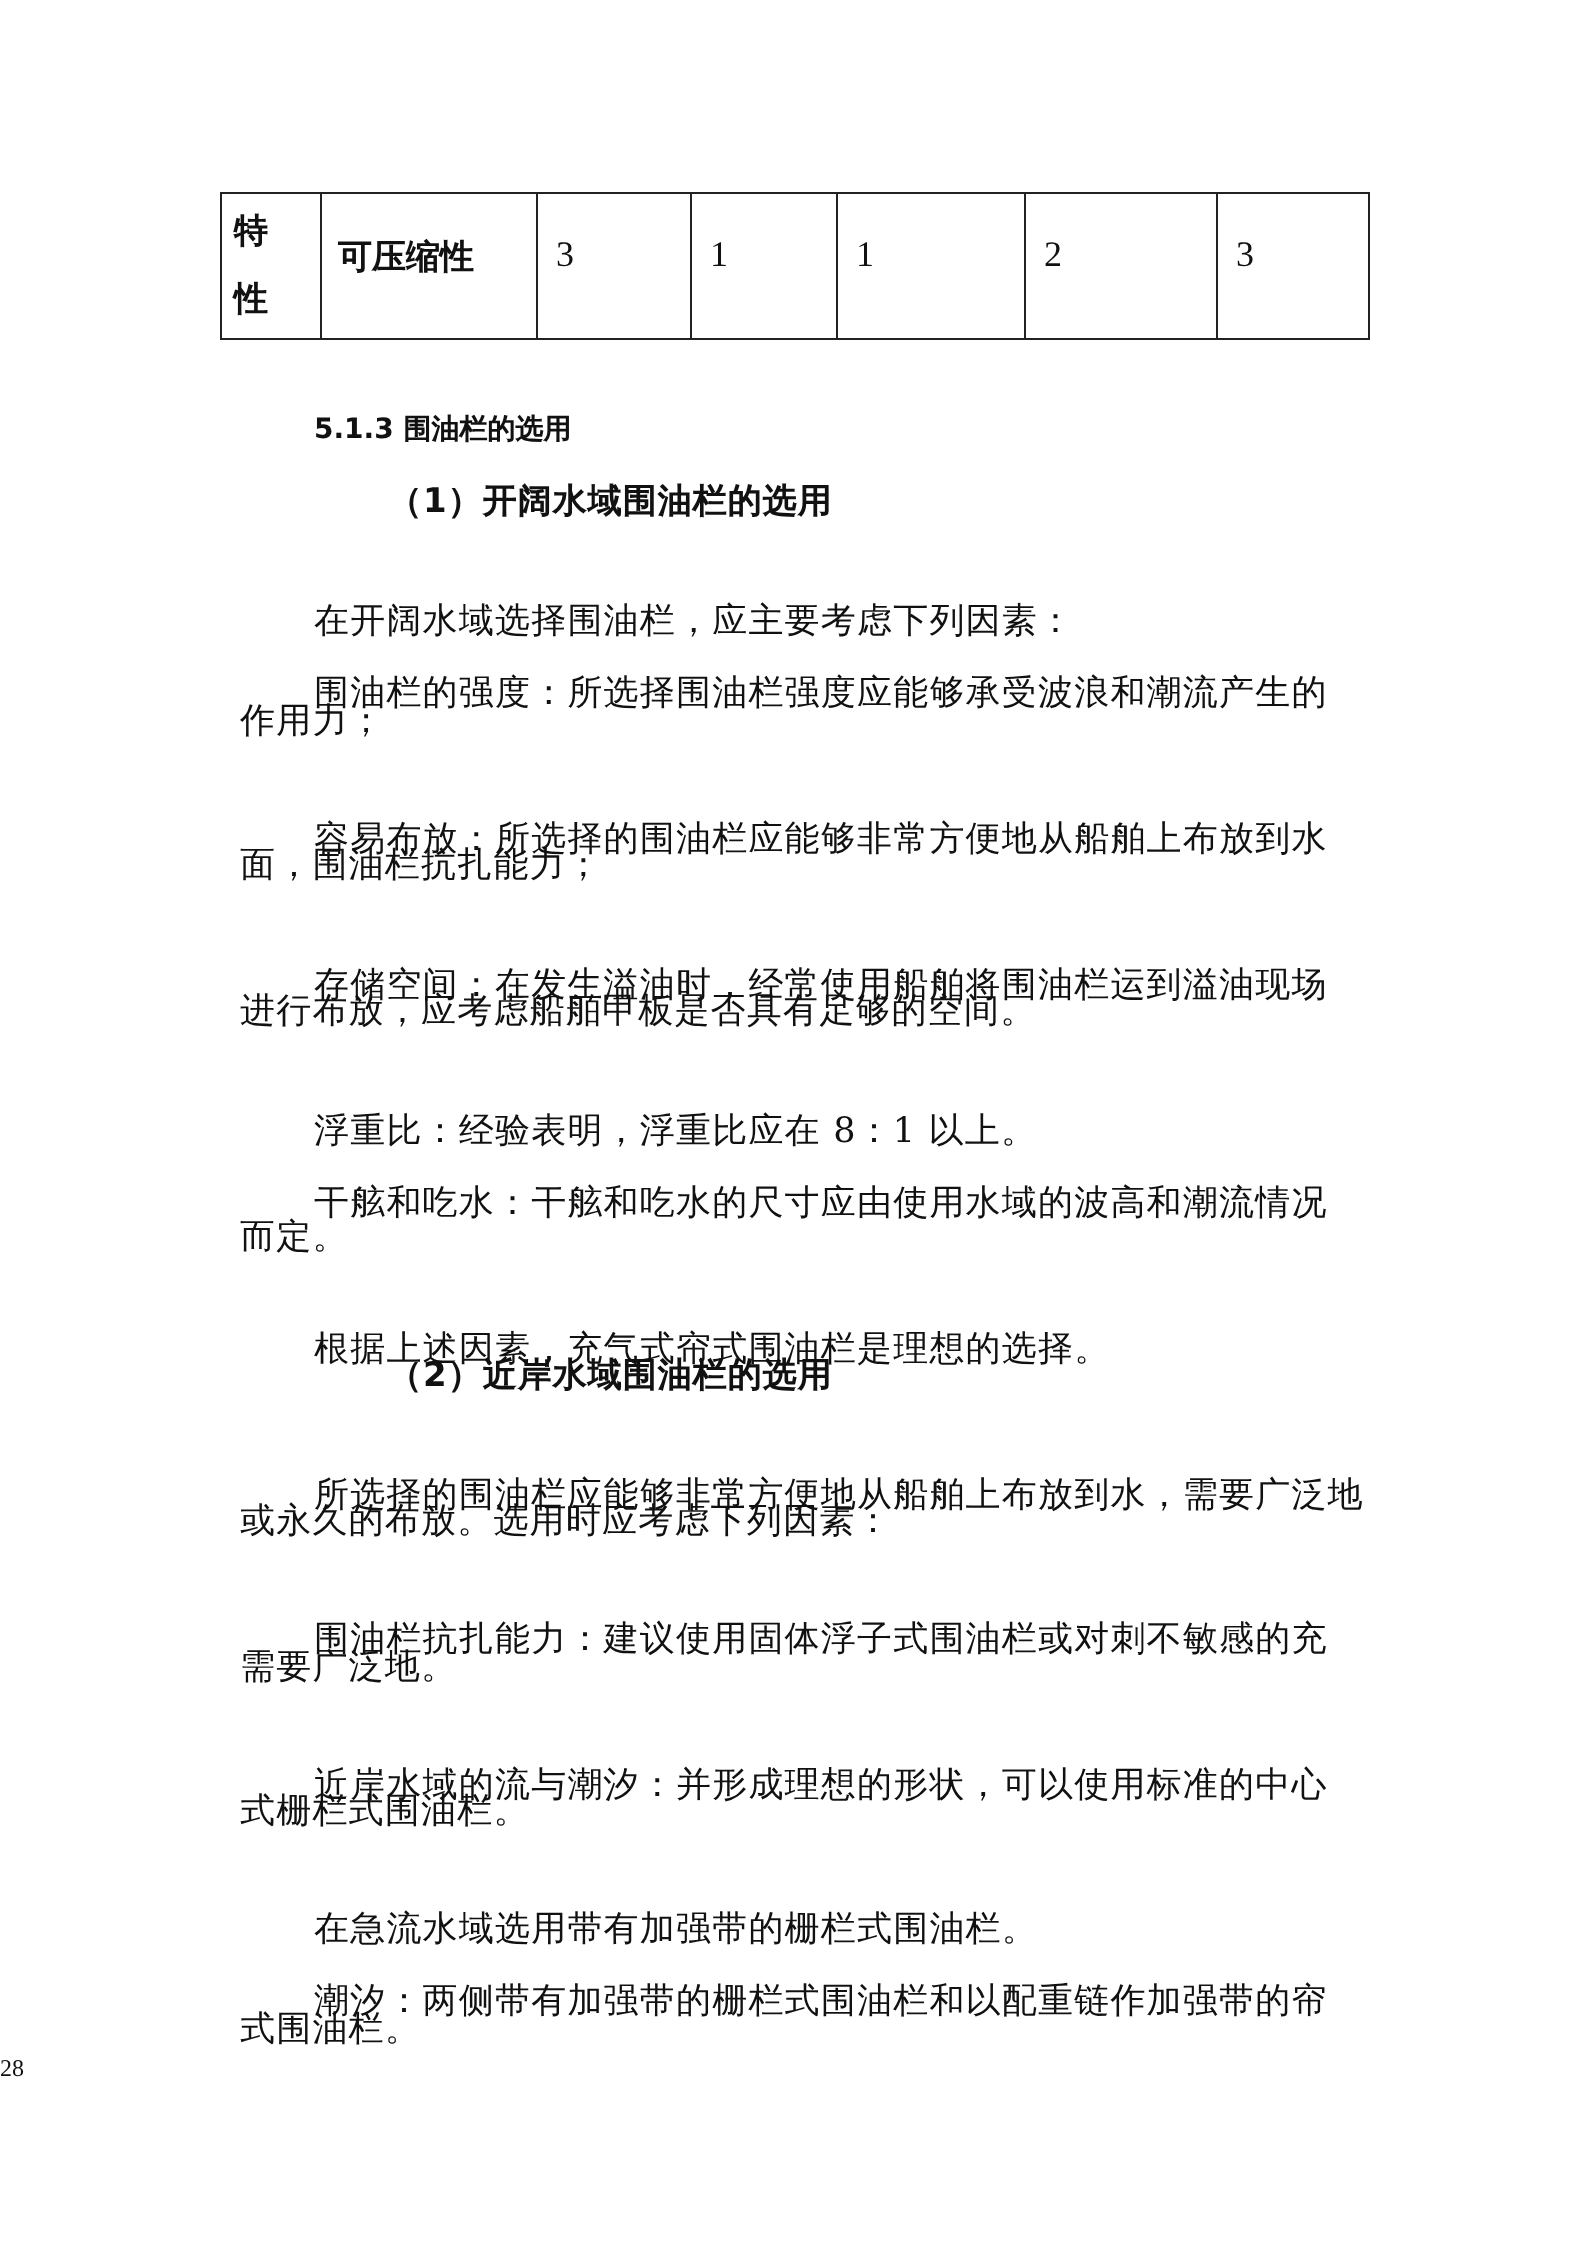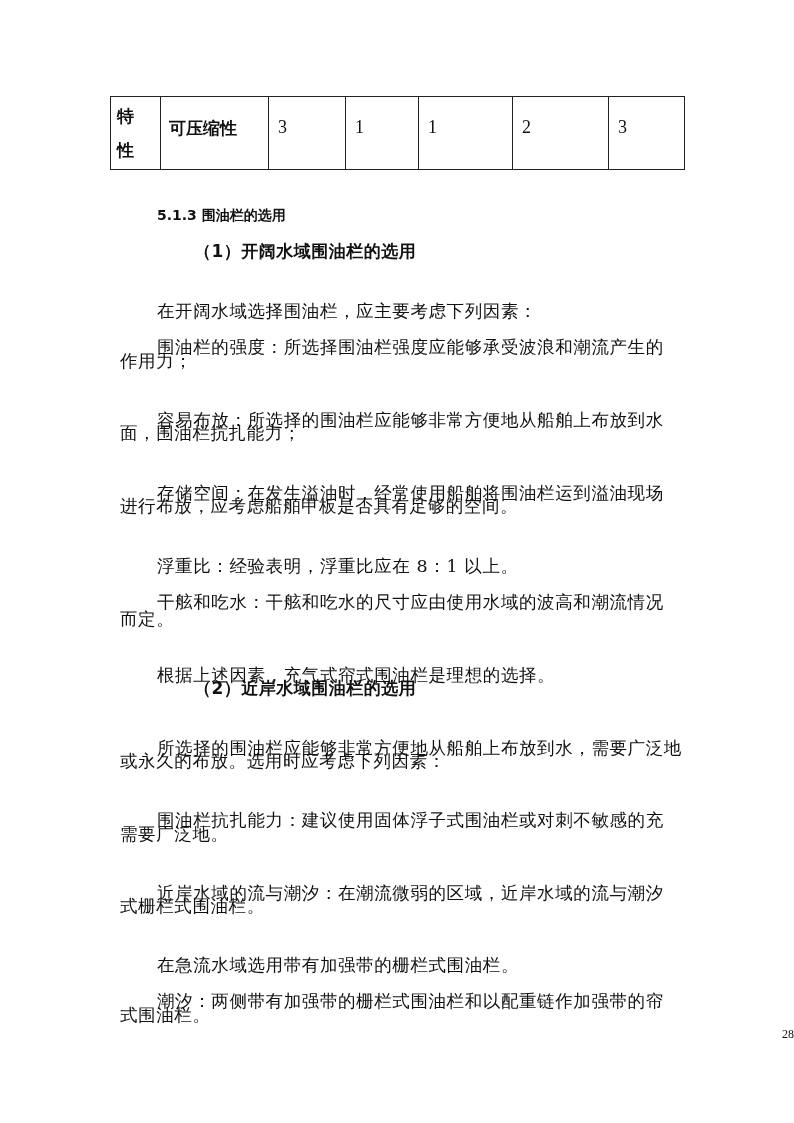--- a/index.html
+++ b/index.html
@@ -8,21 +8,21 @@
   .tbl { position: absolute; left: 110px; top: 96px; width: 574px; height: 74px;
          border-collapse: collapse; table-layout: fixed; }
   .tbl td { border: 1px solid #222; padding: 0; vertical-align: top; font-size: 17px; }
   .tbl td.num { font-family: "Liberation Serif", serif; font-size: 18px; padding: 20px 0 0 9px; }
   .tbl td.cat { padding: 2px 0 0 6px; font-weight: bold; font-family: "DejaVu Sans", sans-serif; font-size: 17px; line-height: 34px; }
   .tbl td.attr { padding: 20px 0 0 8px; font-weight: bold; font-family: "DejaVu Sans", sans-serif; font-size: 17px; }
   .line { position: absolute; left: 120px; white-space: nowrap; font-size: 17.5px; line-height: 22px; letter-spacing: 0.6px; }
   .ind { left: 157px; margin-top: 23px; }
   .h3 { font-weight: bold; font-family: "DejaVu Sans", sans-serif; font-size: 14px; left: 157px; letter-spacing: 0; }
   .h4 { font-weight: bold; font-family: "DejaVu Sans", sans-serif; font-size: 17px; left: 150px; letter-spacing: 0.5px; margin-left: 44px; }
-  .pagenum { position: absolute; left: 0; width: 794px; top: 1027px; text-align: right;
+  .pagenum { position: absolute; left: 0; width: 794px; top: 1027px; text-align: left;
              font-family: "Liberation Serif", serif; font-size: 12px; }
 </style>
 </head>
 <body>
 
 <table class="tbl">
   <colgroup>
     <col style="width:50px">
       <col style="width:108px">
       <col style="width:77px">
@@ -60,19 +60,19 @@
 <div class="line ind" style="top:532px">浮重比：经验表明，浮重比应在 8：1 以上。</div>
 <div class="line ind" style="top:568px">干舷和吃水：干舷和吃水的尺寸应由使用水域的波高和潮流情况</div>
 <div class="line" style="top:608px">而定。</div>
 <div class="line ind" style="top:641px">根据上述因素，充气式帘式围油栏是理想的选择。</div>
 
 <div class="line h4" style="top:677px">（2）近岸水域围油栏的选用</div>
 <div class="line ind" style="top:714px">所选择的围油栏应能够非常方便地从船舶上布放到水，需要广泛地</div>
 <div class="line" style="top:750px">或永久的布放。选用时应考虑下列因素：</div>
 <div class="line ind" style="top:786px">围油栏抗扎能力：建议使用固体浮子式围油栏或对刺不敏感的充</div>
 <div class="line" style="top:823px">需要广泛地。</div>
-<div class="line ind" style="top:859px">近岸水域的流与潮汐：在潮流微弱的区域，近岸水域的流与潮汐</div>
+<div class="line ind" style="top:859px">近岸水域的流与潮汐：并形成理想的形状，可以使用标准的中心</div>
 <div class="line" style="top:895px">式栅栏式围油栏。</div>
 <div class="line ind" style="top:931px">在急流水域选用带有加强带的栅栏式围油栏。</div>
 <div class="line ind" style="top:967px">潮汐：两侧带有加强带的栅栏式围油栏和以配重链作加强带的帘</div>
 <div class="line" style="top:1004px">式围油栏。</div>
 
 <div class="pagenum">28</div>
 
 </body></html>

